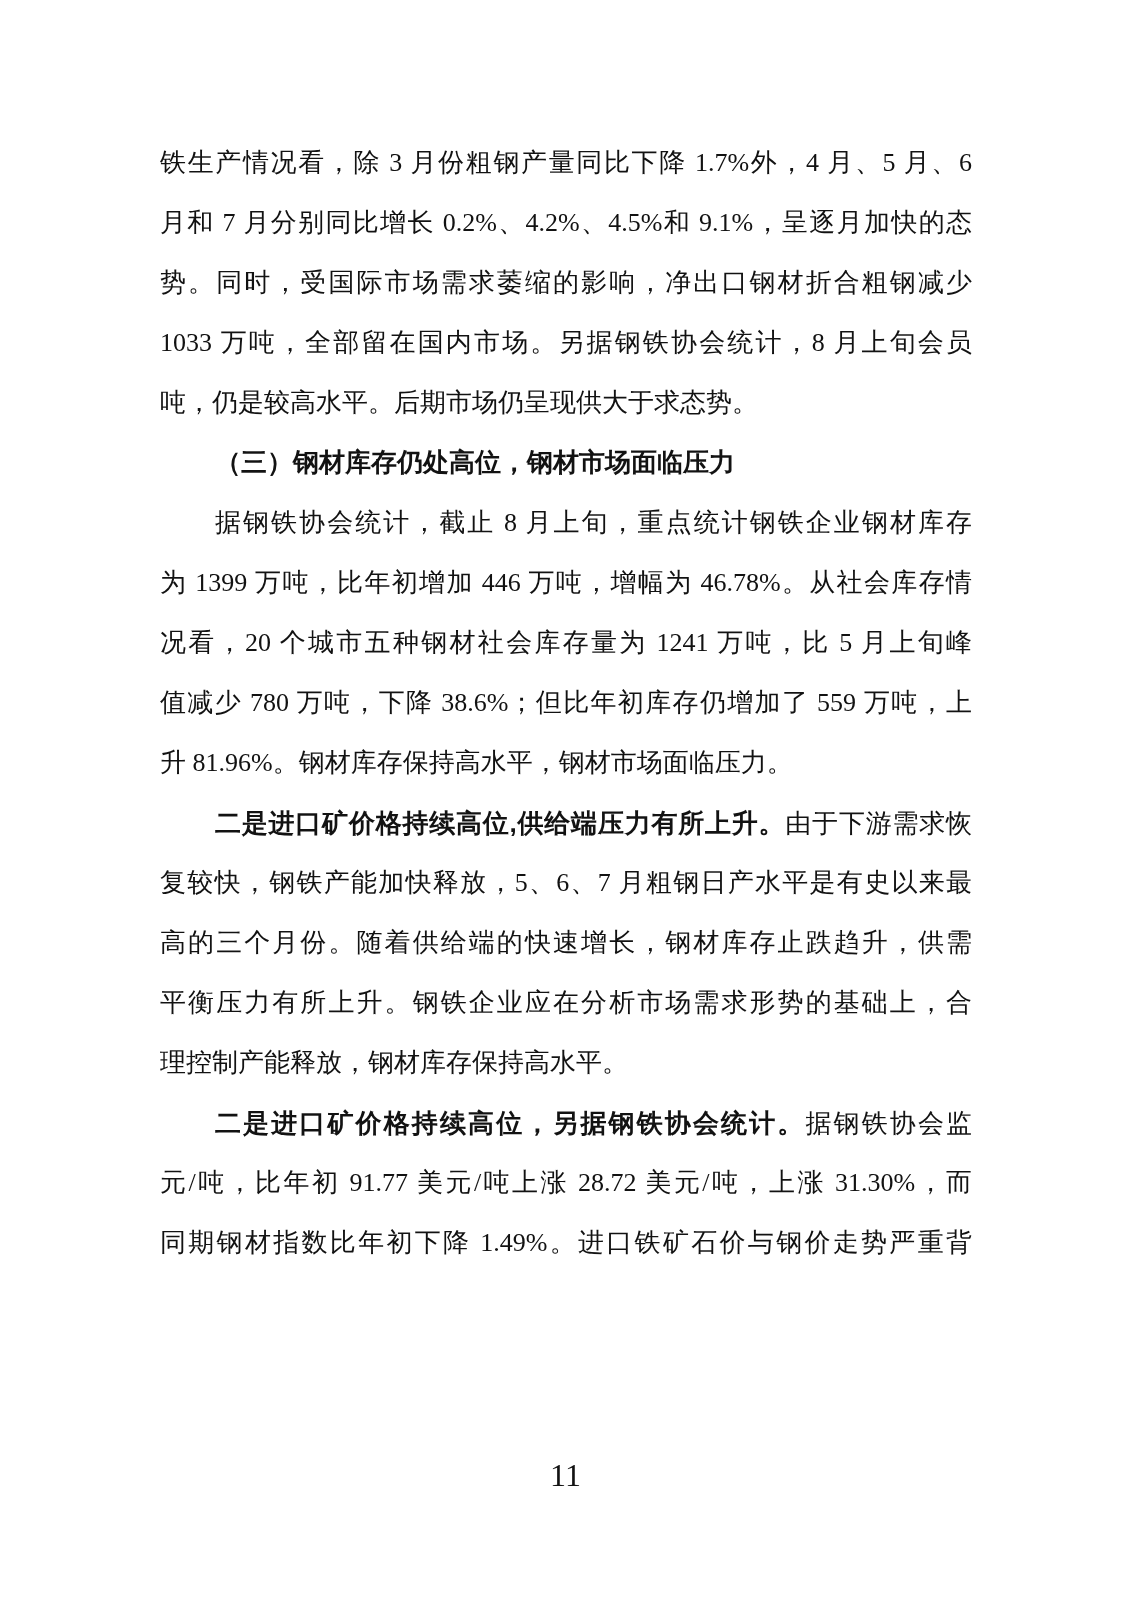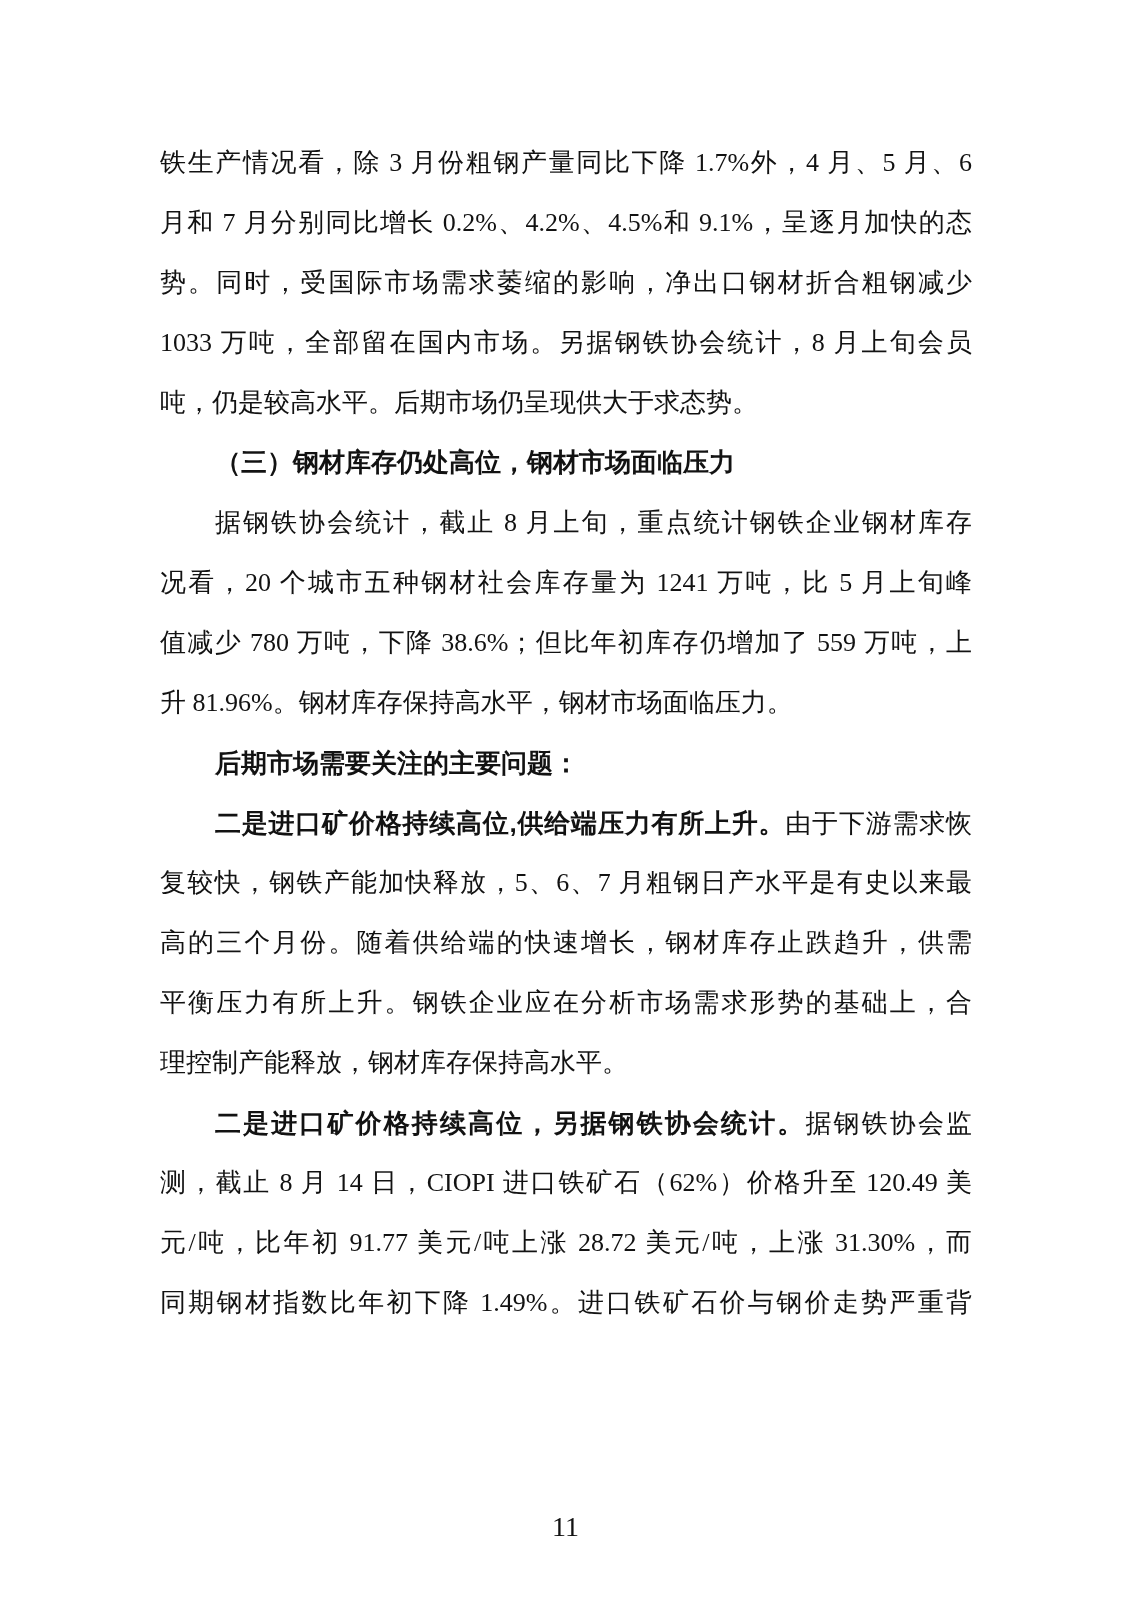--- a/index.html
+++ b/index.html
@@ -39,50 +39,49 @@
   .line .lead {
     font-family: "Liberation Sans", "DejaVu Sans", sans-serif;
     font-weight: 700;
   }
   .kai {
     font-weight: 700;
     font-family: "Liberation Serif", "DejaVu Serif", serif;
   }
   .page-number {
     position: absolute;
-    top: 1505px;
+    top: 1453px;
     left: 0;
     width: 1131px;
     height: 44px;
     line-height: 44px;
     text-align: center;
-    font-size: 28px;
+    font-size: 32px;
     font-family: "Liberation Serif", "DejaVu Serif", serif;
     color: #121212;
   }
 </style>
 </head>
 <body>
 
 <div class="page-content">
   <div class="line fill">铁生产情况看，除 3 月份粗钢产量同比下降 1.7%外，4 月、5 月、6</div>
   <div class="line fill">月和 7 月分别同比增长 0.2%、4.2%、4.5%和 9.1%，呈逐月加快的态</div>
   <div class="line fill">势。同时，受国际市场需求萎缩的影响，净出口钢材折合粗钢减少</div>
   <div class="line fill">1033 万吨，全部留在国内市场。另据钢铁协会统计，8 月上旬会员</div>
   <div class="line">吨，仍是较高水平。后期市场仍呈现供大于求态势。</div>
   <div class="line indent kai">（三）钢材库存仍处高位，钢材市场面临压力</div>
   <div class="line fill indent">据钢铁协会统计，截止 8 月上旬，重点统计钢铁企业钢材库存</div>
+  <div class="line fill">为 1399 万吨，比年初增加 446 万吨，增幅为 46.78%。从社会库存情</div>
   <div class="line fill">况看，20 个城市五种钢材社会库存量为 1241 万吨，比 5 月上旬峰</div>
   <div class="line fill">值减少 780 万吨，下降 38.6%；但比年初库存仍增加了 559 万吨，上</div>
   <div class="line">升 81.96%。钢材库存保持高水平，钢材市场面临压力。</div>
-  <div class="line indent hei">后期市场需要关注的主要问题：</div>
   <div class="line fill indent"><span class="lead">二是进口矿价格持续高位,供给端压力有所上升。</span><span>由于下游需求恢</span></div>
   <div class="line fill">复较快，钢铁产能加快释放，5、6、7 月粗钢日产水平是有史以来最</div>
   <div class="line fill">高的三个月份。随着供给端的快速增长，钢材库存止跌趋升，供需</div>
   <div class="line fill">平衡压力有所上升。钢铁企业应在分析市场需求形势的基础上，合</div>
   <div class="line">理控制产能释放，钢材库存保持高水平。</div>
   <div class="line fill indent"><span class="lead">二是进口矿价格持续高位，另据钢铁协会统计。</span><span>据钢铁协会监</span></div>
-  <div class="line fill">测，截止 8 月 14 日，CIOPI 进口铁矿石（62%）价格升至 120.49 美</div>
   <div class="line fill">元/吨，比年初 91.77 美元/吨上涨 28.72 美元/吨，上涨 31.30%，而</div>
   <div class="line fill">同期钢材指数比年初下降 1.49%。进口铁矿石价与钢价走势严重背</div>
 </div>
 
 <div class="page-number">11</div>
 
 </body></html>

